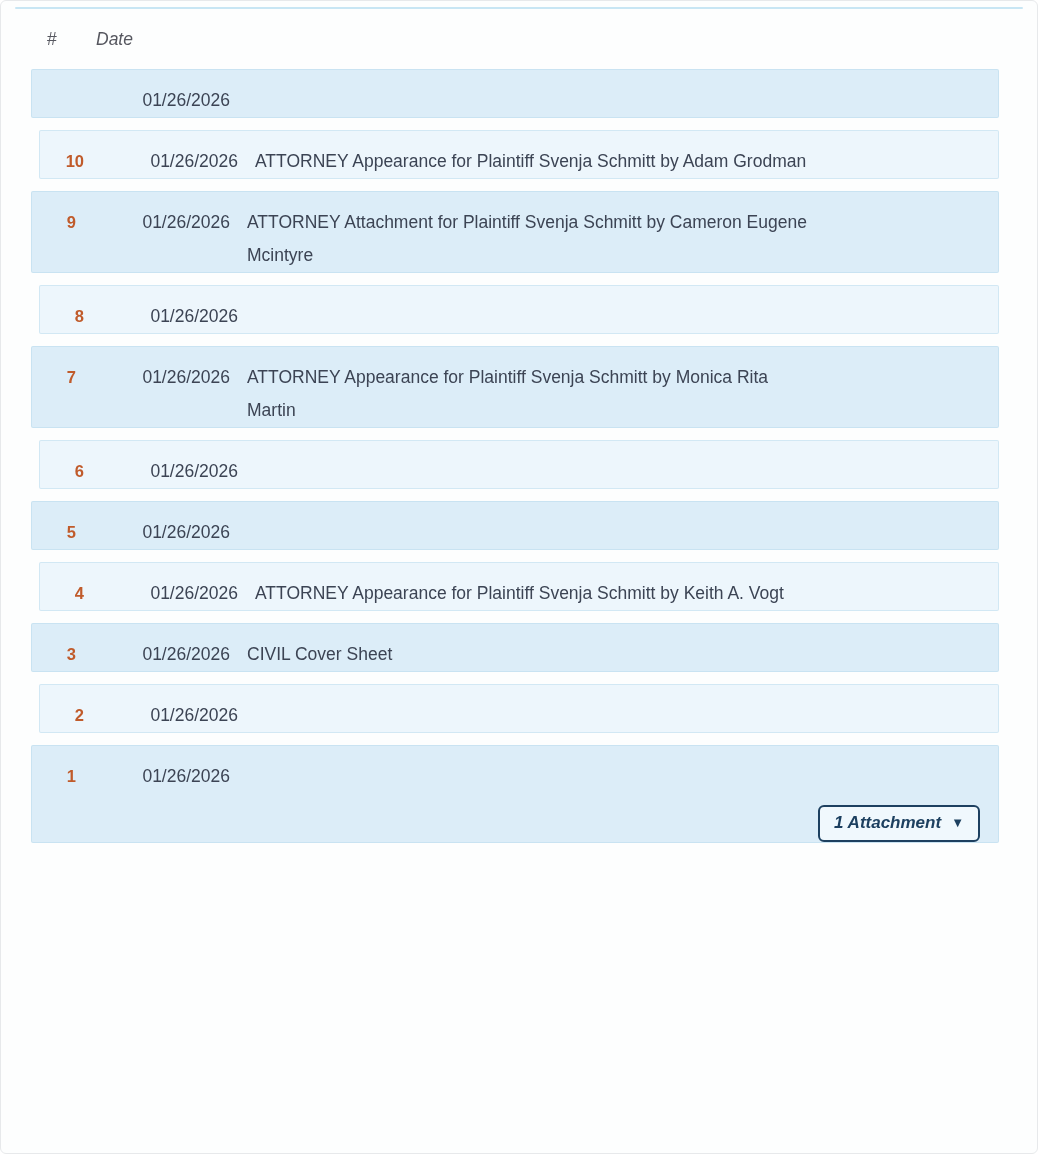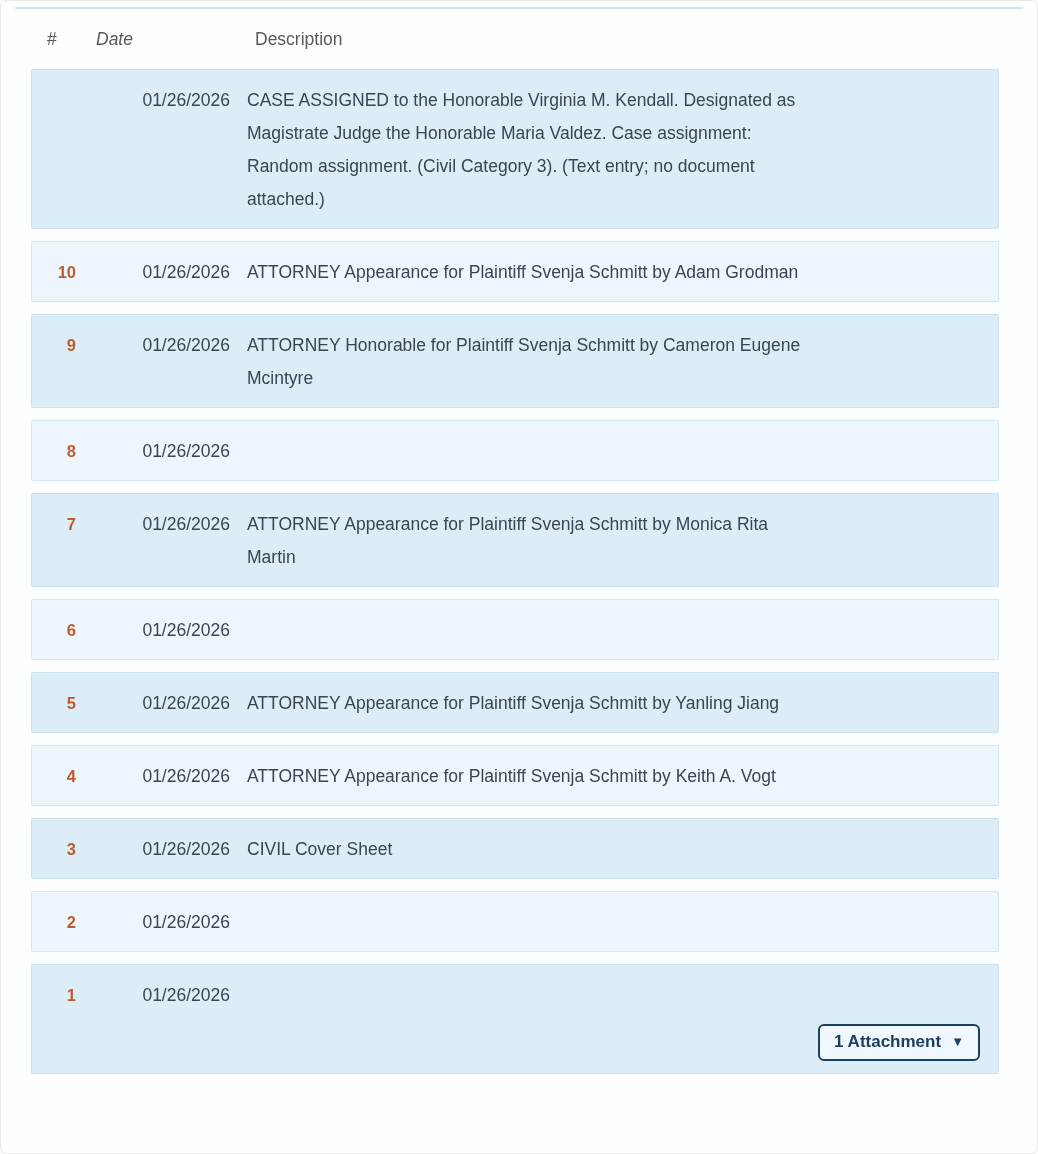--- a/index.html
+++ b/index.html
@@ -32,30 +32,30 @@
   .header-row {
     padding: 17px 18px 17px 12px;
     color: var(--header-text, #56575f);
     font-size: 17.5px;
     line-height: 26px;
   }
   .header-row .h-num  { padding-left: 4px; }
   .header-row .h-date { padding-left: 21px; font-style: italic; }
   .header-row .h-desc { padding-left: 26px; }
   .row {
-    padding: 14px 18px 12px 12px;
+    padding: 14px 18px 0 12px;
     margin-bottom: 12px;
     border: 1px solid rgba(178, 214, 235, 0.45);
     border-radius: 2px;
     font-size: 17.5px;
     line-height: 33px;
     color: var(--body-text, #3c4454);
   }
   .row.dark  { background: var(--row-dark, #dcedf8); }
-  .row.light { background: var(--row-light, #edf6fc); }
+  .row.light { background: var(--row-light, #edf6fc); margin-left: 8px; }
   .cell-num {
     text-align: right;
     font-weight: 700;
     font-size: 16.5px;
     color: var(--entry-number-color, #c05b2b);
     cursor: pointer;
   }
   .cell-date {
     text-align: right;
     white-space: nowrap;
@@ -76,61 +76,57 @@
     border: 2px solid var(--button-navy, #1d4060);
     border-radius: 6px;
     background: var(--button-bg, #f0f8fd);
     color: var(--button-navy, #1d4060);
     font-family: inherit;
     font-weight: 700;
     font-size: 17px;
     line-height: 22px;
     padding: 5px 14px 6px 14px;
     cursor: pointer;
+    font-style: italic;
   }
   .attachment-btn .caret {
     font-size: 13px;
     line-height: 22px;
   }
 </style>
 </head>
 <body>
 
 <div class="page">
   <div class="top-line"></div>
 
   <div class="docket">
     <div class="grid header-row">
       <div class="h-num">#</div>
       <div class="h-date">Date</div>
-      <div class="h-desc">Description</div>
     </div>
 
     <div id="rows">
   <div class="grid row dark">
     <span class="cell-num"></span>
     <span class="cell-date">01/26/2026</span>
-    <span class="cell-desc">CASE ASSIGNED to the Honorable Virginia M. Kendall. Designated as
-Magistrate Judge the Honorable Maria Valdez. Case assignment:
-Random assignment. (Civil Category 3). (Text entry; no document
-attached.)</span>
 
   </div>
 
   <div class="grid row light">
     <span class="cell-num">10</span>
     <span class="cell-date">01/26/2026</span>
     <span class="cell-desc">ATTORNEY Appearance for Plaintiff Svenja Schmitt by Adam Grodman</span>
 
   </div>
 
   <div class="grid row dark">
     <span class="cell-num">9</span>
     <span class="cell-date">01/26/2026</span>
-    <span class="cell-desc">ATTORNEY Honorable for Plaintiff Svenja Schmitt by Cameron Eugene
+    <span class="cell-desc">ATTORNEY Attachment for Plaintiff Svenja Schmitt by Cameron Eugene
 Mcintyre</span>
 
   </div>
 
   <div class="grid row light">
     <span class="cell-num">8</span>
     <span class="cell-date">01/26/2026</span>
 
   </div>
 
@@ -144,21 +140,20 @@
 
   <div class="grid row light">
     <span class="cell-num">6</span>
     <span class="cell-date">01/26/2026</span>
 
   </div>
 
   <div class="grid row dark">
     <span class="cell-num">5</span>
     <span class="cell-date">01/26/2026</span>
-    <span class="cell-desc">ATTORNEY Appearance for Plaintiff Svenja Schmitt by Yanling Jiang</span>
 
   </div>
 
   <div class="grid row light">
     <span class="cell-num">4</span>
     <span class="cell-date">01/26/2026</span>
     <span class="cell-desc">ATTORNEY Appearance for Plaintiff Svenja Schmitt by Keith A. Vogt</span>
 
   </div>
 

